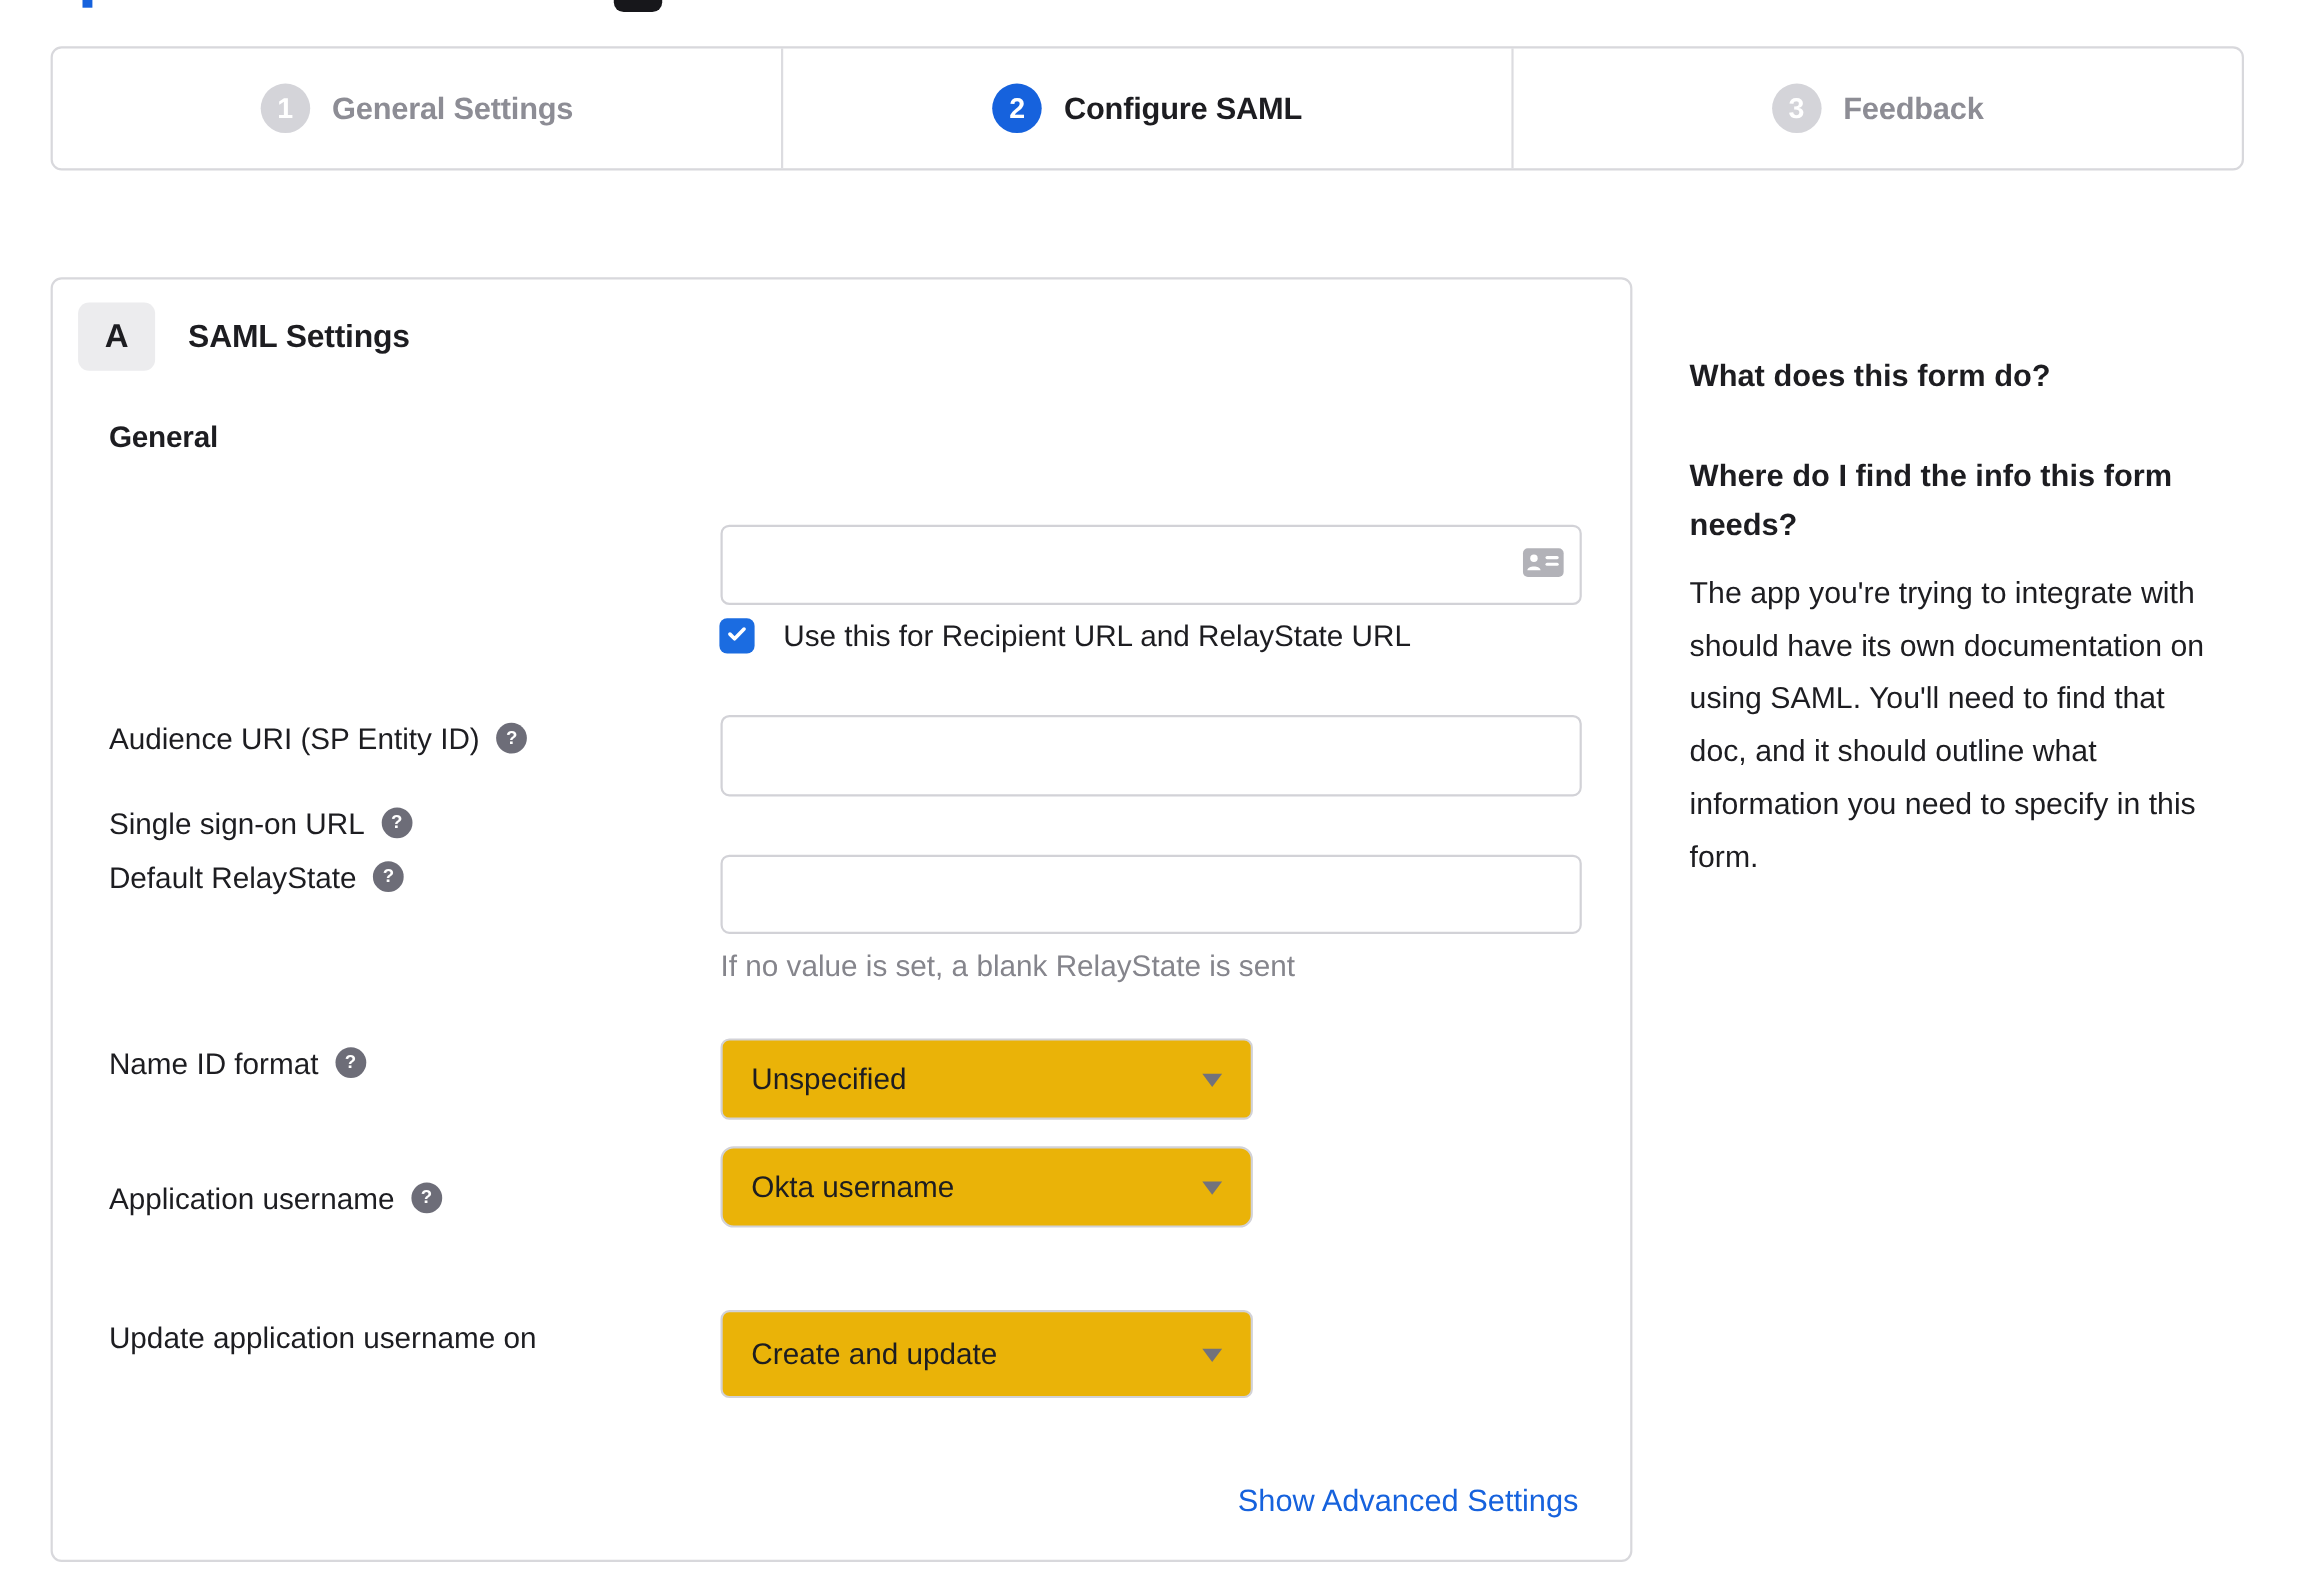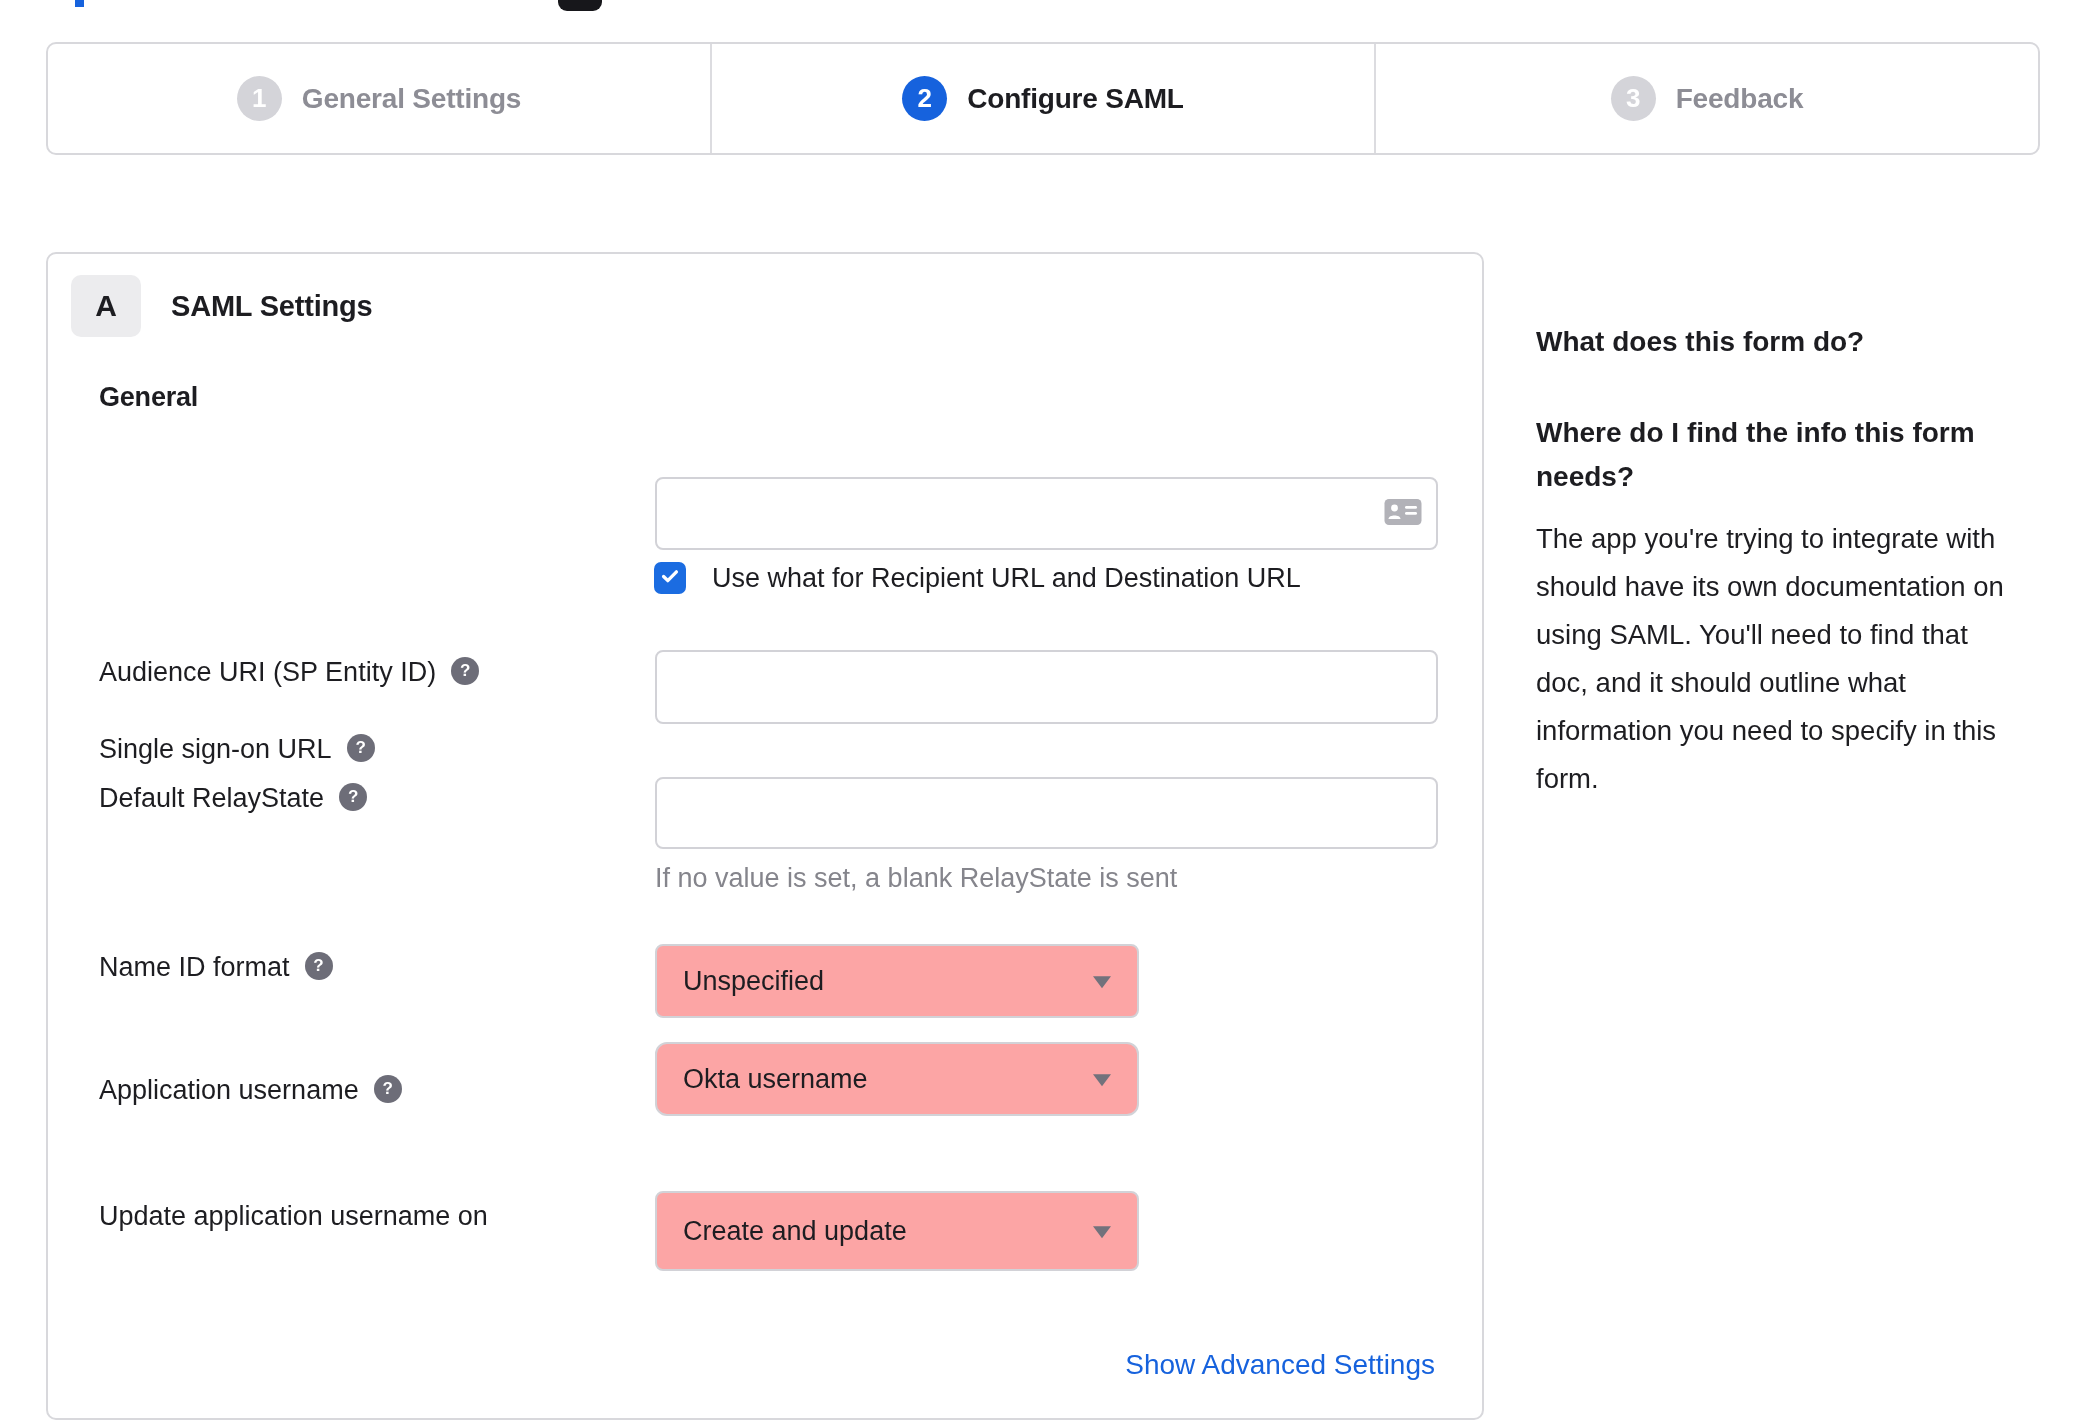--- a/index.html
+++ b/index.html
@@ -39,21 +39,21 @@
   .field-label{position:absolute;left:51px;display:flex;align-items:flex-start;gap:15px;font-size:27px;color:var(--ink);}
   .help{width:28px;height:28px;border-radius:50%;background:#6d6d78;color:#fff;display:flex;align-items:center;justify-content:center;
     font-size:17px;font-weight:bold;cursor:pointer;flex:0 0 auto;}
 
   .text-input{position:absolute;left:607px;width:783px;height:73px;border:2px solid #d2d2d7;border-radius:8px;background:#fff;
     font-size:27px;color:var(--ink);padding:0 70px 0 26px;outline:none;font-family:inherit;}
   .input-wrap{position:absolute;left:607px;width:783px;height:73px;}
   .input-wrap .text-input{position:absolute;left:0;top:0;width:100%;height:100%;}
   .card-icon{position:absolute;right:16px;top:50%;transform:translateY(-50%);pointer-events:none;}
 
-  .select{position:absolute;left:607px;width:484px;height:74px;border:2px solid #d2d2d7;border-radius:8px;background:#fca5a5;
+  .select{position:absolute;left:607px;width:484px;height:74px;border:2px solid #d2d2d7;border-radius:8px;background:#eab308;
     display:flex;align-items:center;padding:0 26px;cursor:pointer;}
   .select-value{font-size:27px;color:var(--ink);}
   .caret{position:absolute;right:26px;top:50%;transform:translateY(-40%);width:0;height:0;
     border-left:9px solid transparent;border-right:9px solid transparent;border-top:12px solid #72727c;}
 
   .checkbox-row{position:absolute;left:606px;top:308px;display:flex;align-items:center;gap:26px;}
   .checkbox{width:32px;height:32px;border-radius:7px;background:var(--checkbox);display:flex;align-items:center;justify-content:center;cursor:pointer;flex:0 0 auto;}
   .checkbox-label{font-size:27px;color:var(--ink);}
 
   .hint{position:absolute;left:607px;top:609px;font-size:27px;color:#85858c;}
@@ -118,21 +118,21 @@
       </span>
     </div>
     <div class="checkbox-row">
       <div class="checkbox" role="checkbox" aria-checked="true">
         <span>
           <svg width="22" height="22" viewBox="0 0 24 24" xmlns="http://www.w3.org/2000/svg">
             <path d="M5 12.5l4.6 4.6L19 7.5" stroke="#ffffff" stroke-width="3.6" fill="none" stroke-linecap="round" stroke-linejoin="round"></path>
           </svg>
         </span>
       </div>
-      <div class="checkbox-label">Use what for Recipient URL and Destination URL</div>
+      <div class="checkbox-label">Use this for Recipient URL and RelayState URL</div>
     </div>
 
     <div class="field-label" style="top:403px;">
       <span>Audience URI (SP Entity ID)</span>
       <span class="help">?</span>
     </div>
     <input class="text-input" style="top: 396px; height: 74px;" type="text" value="">
 
     <div class="field-label" style="top:529px;">
       <span>Default RelayState</span>

